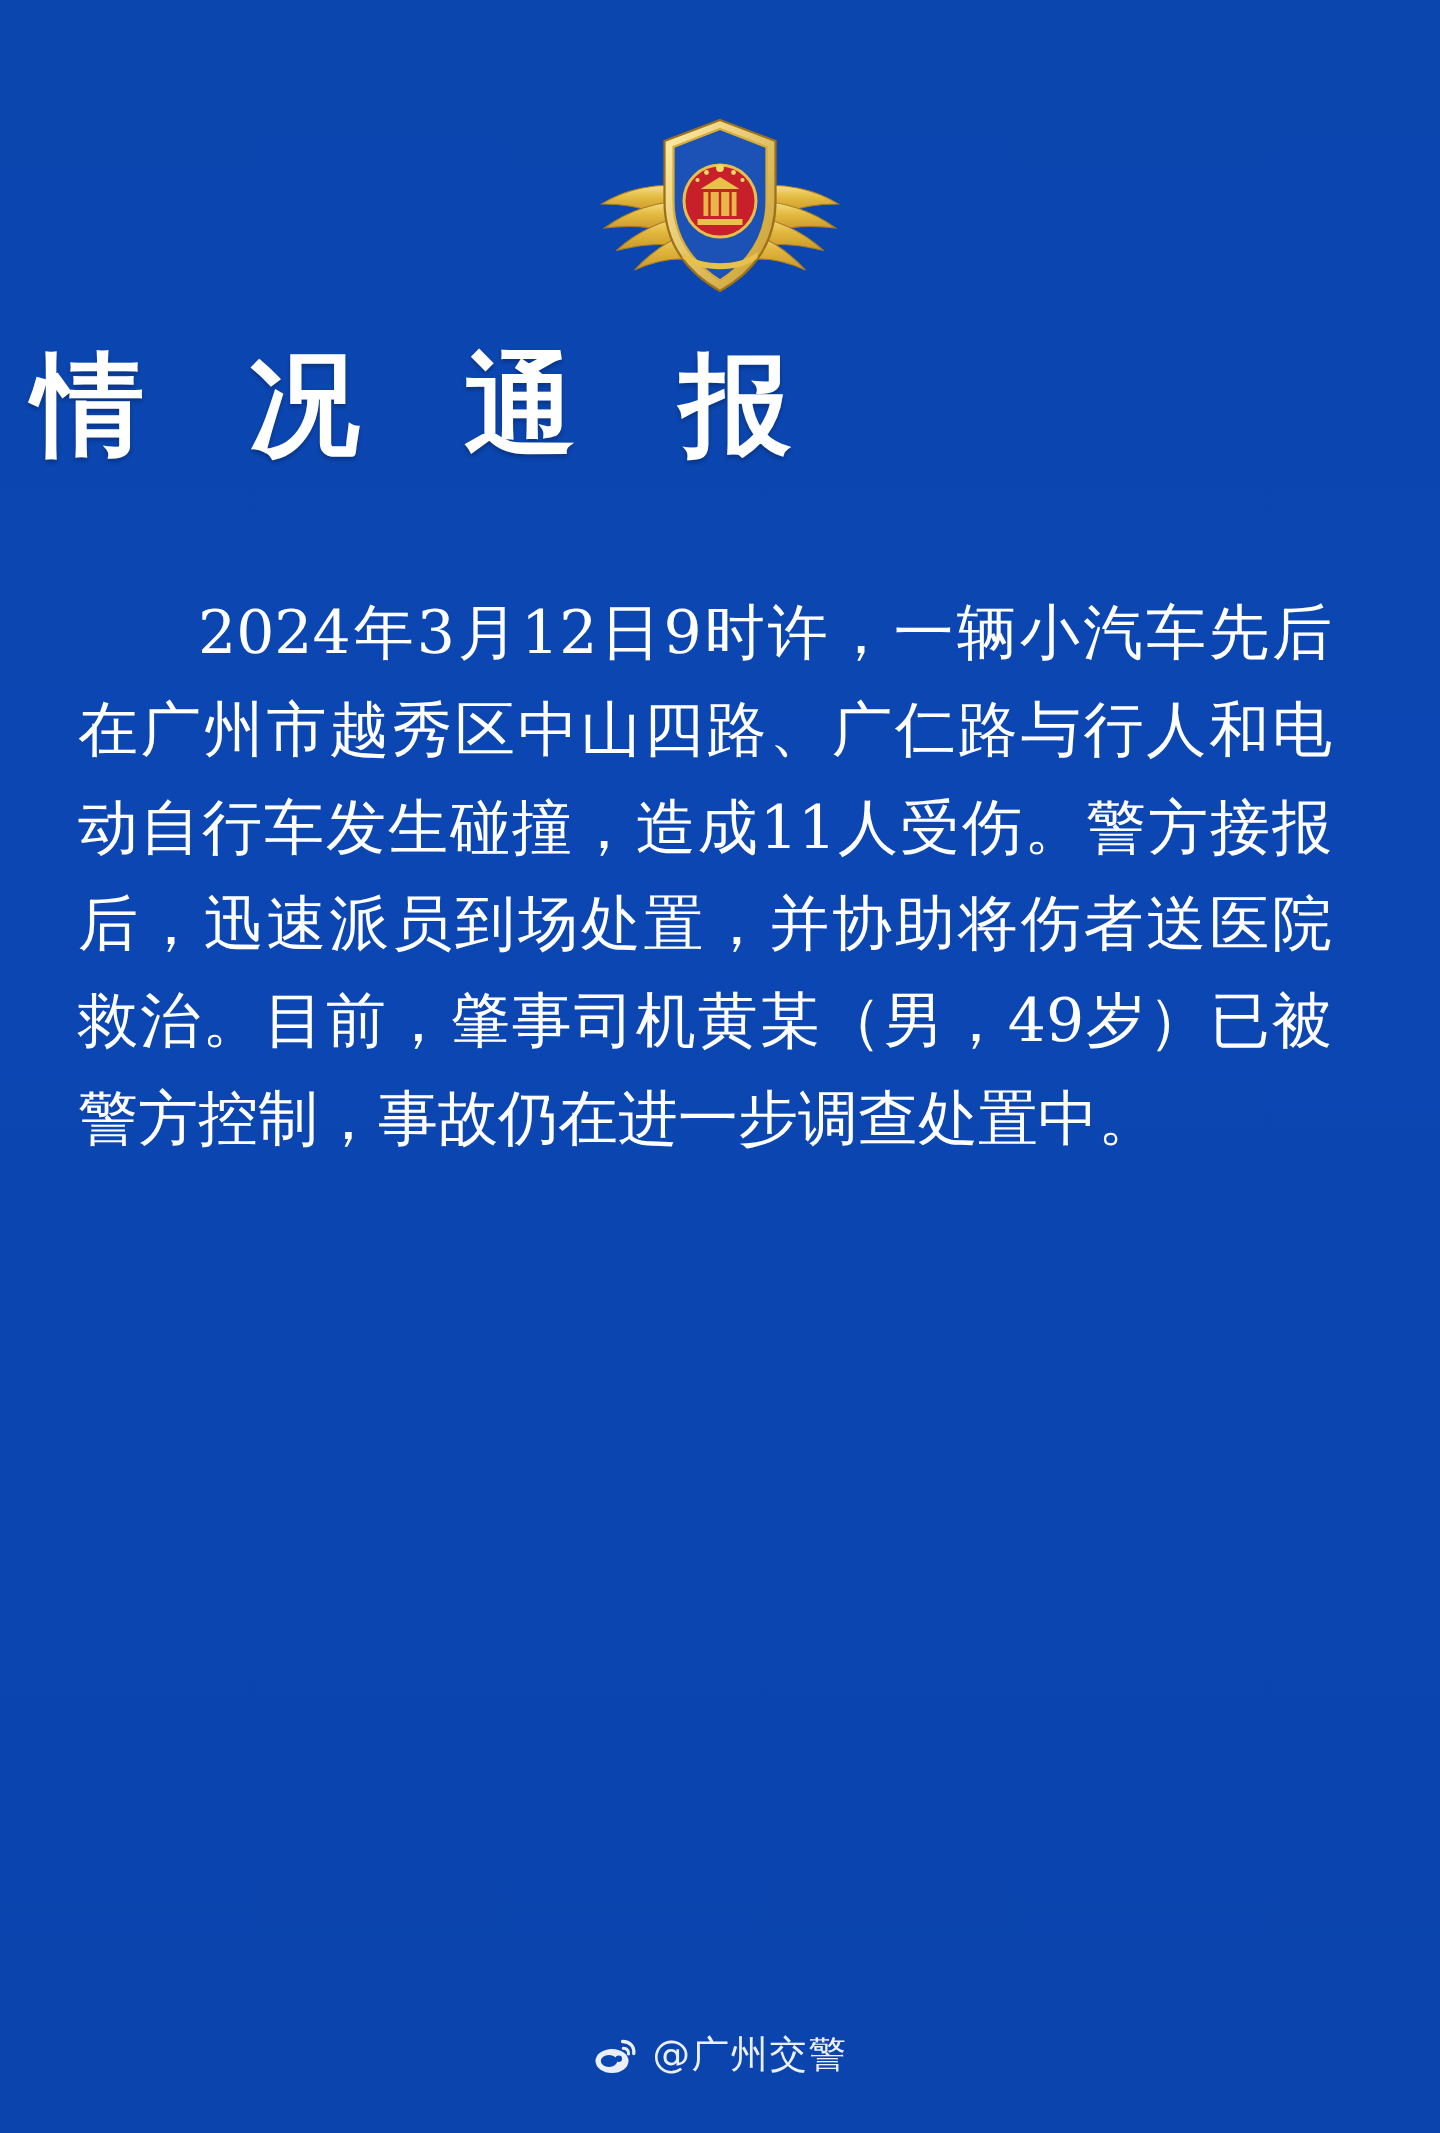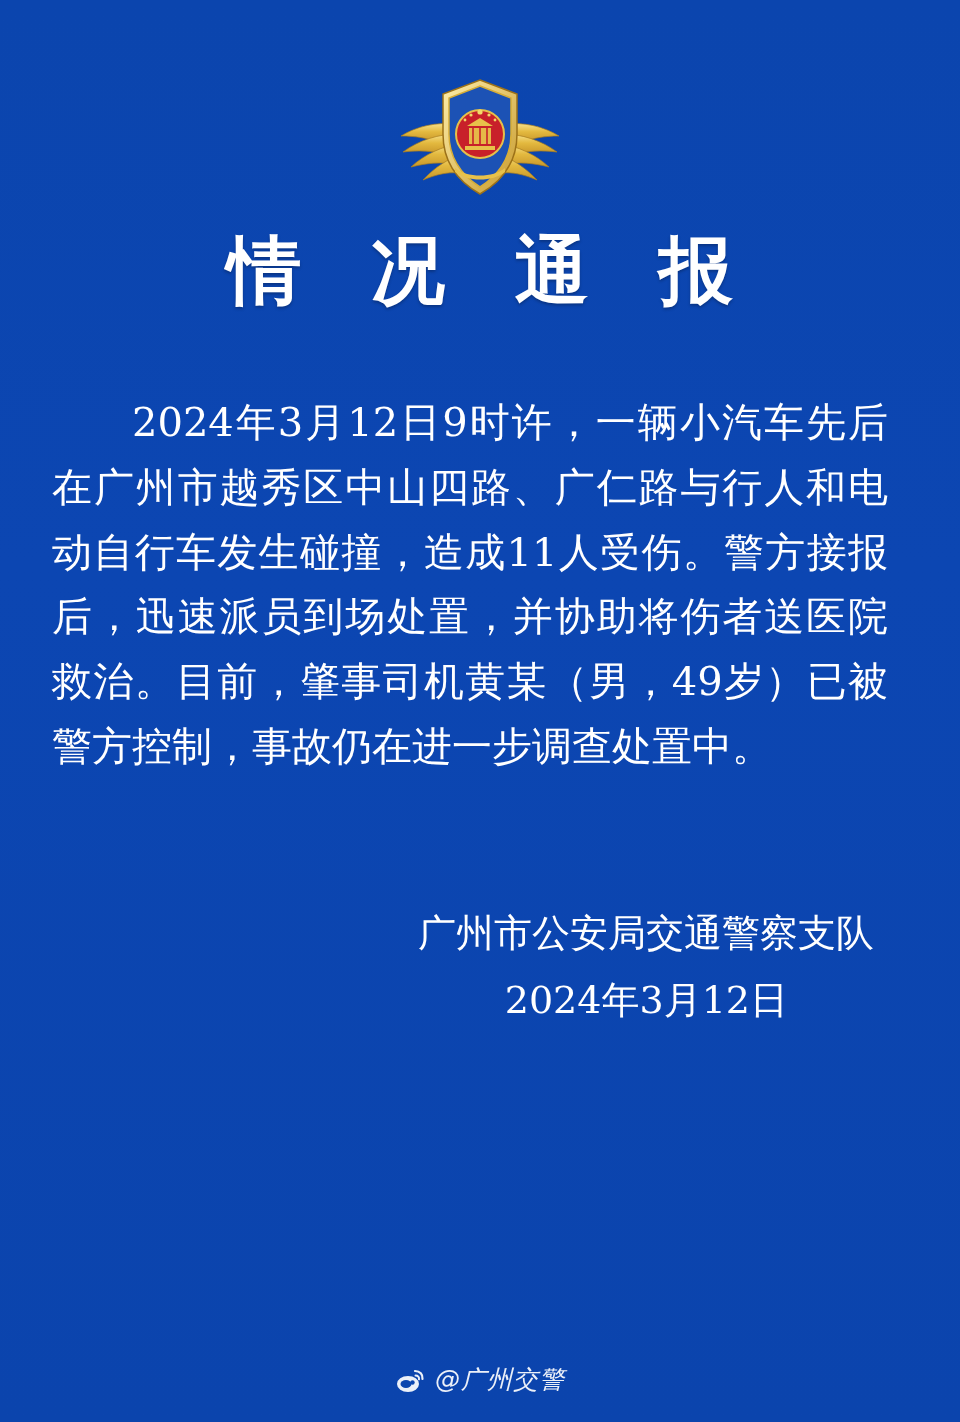--- a/index.html
+++ b/index.html
@@ -37,21 +37,21 @@
     height: 130px;
     position: relative;
   }
 
   
   .title {
     position: absolute;
     top: 228px;
     left: 0;
     width: 100%;
-    text-align: center;
+    text-align: left;
     font-size: 74px;
     font-weight: bold;
     letter-spacing: 22px;
     text-indent: 22px;
     line-height: 1.15;
     font-family: "DejaVu Serif", "Liberation Serif", serif;
     text-shadow: 0 2px 3px rgba(0,0,0,0.25);
   }
 
   
@@ -78,29 +78,28 @@
     line-height: 1.75;
     text-align: right;
     font-family: "DejaVu Serif", "Liberation Serif", serif;
   }
   .signature .line-org { padding-right: 24px; }
   .signature .line-date { padding-right: 110px; }
 
   
   .footer {
     position: absolute;
-    bottom: 26px;
+    bottom: 36px;
     left: 0;
     width: 100%;
     display: flex;
     align-items: center;
     justify-content: center;
     gap: 10px;
     opacity: 0.92;
-    font-style: italic;
   }
   .weibo-icon {
     width: 30px;
     height: 30px;
     display: inline-block;
     position: relative;
   }
   .footer-label {
     font-size: 25px;
     font-family: "DejaVu Sans", "Liberation Sans", sans-serif;
@@ -160,24 +159,20 @@
 
         <path d="M70 96 C82 106 108 106 120 96 L120 100 C108 110 82 110 70 100 Z" fill="#e8c14a"></path>
       </svg>
     </div>
   </div>
 
   <div class="title">情 况 通 报</div>
 
   <div class="body-text">2024年3月12日9时许，一辆小汽车先后在广州市越秀区中山四路、广仁路与行人和电动自行车发生碰撞，造成11人受伤。警方接报后，迅速派员到场处置，并协助将伤者送医院救治。目前，肇事司机黄某（男，49岁）已被警方控制，事故仍在进一步调查处置中。</div>
 
-  <div class="signature">
-    <div class="line-org">广州市公安局交通警察支队</div>
-    <div class="line-date">2024年3月12日</div>
-  </div>
 
   <div class="footer">
     <span class="weibo-icon">
       <svg viewBox="0 0 30 30" width="30" height="30" aria-hidden="true">
         <ellipse cx="13" cy="19" rx="11" ry="8" fill="#ffffff"></ellipse>
         <ellipse cx="11" cy="19" rx="5.5" ry="4" fill="#0d47b0"></ellipse>
         <circle cx="17.5" cy="17.5" r="2.2" fill="#0d47b0"></circle>
         <path d="M20 6 C25 6 28 9.5 27.5 14" stroke="#ffffff" stroke-width="2.2" fill="none" stroke-linecap="round"></path>
         <path d="M20.5 10.5 C23 10.5 24.3 12.3 24 14.3" stroke="#ffffff" stroke-width="2" fill="none" stroke-linecap="round"></path>
       </svg>

